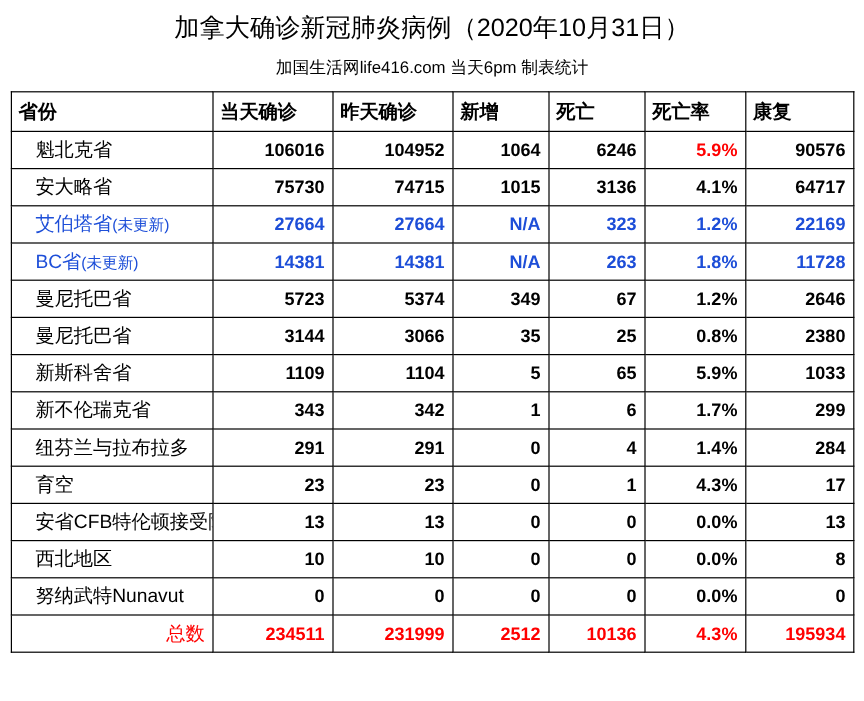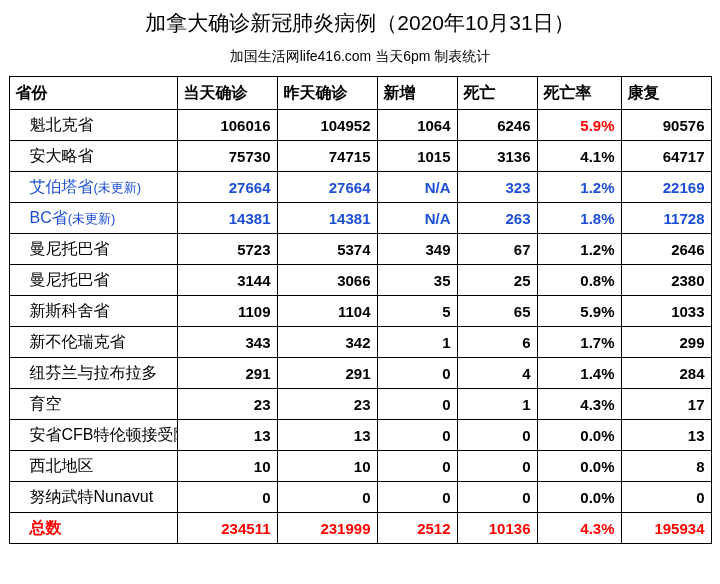--- a/index.html
+++ b/index.html
@@ -70,22 +70,22 @@
     font-size: 13px;
   }
   tr.stale td {
     color: #1d4ed8;
   }
   tr.total td {
     color: #ff0000;
     font-weight: bold;
   }
   tr.total td.prov {
-    text-align: left;
-    font-weight: bold;
+    text-align: right;
+    font-weight: normal;
     font-size: 16px;
   }
   td.redrate {
     color: #ff0000;
   }
   col.c0 { width: 168px; }
   col.c1 { width: 100px; }
   col.c2 { width: 100px; }
   col.c3 { width: 80px; }
   col.c4 { width: 80px; }

